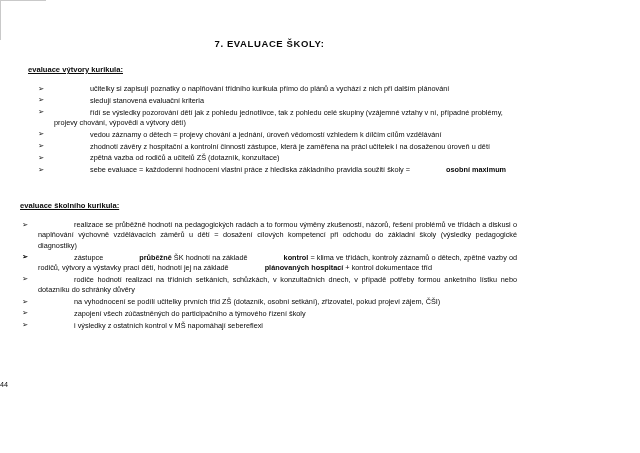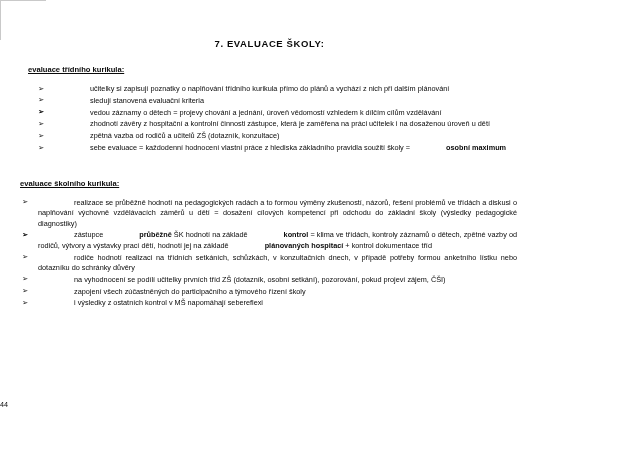--- a/index.html
+++ b/index.html
@@ -79,55 +79,55 @@
   }
   .bullet-text { display: inline; margin-left: 36px; }
   .bullet-text b { font-weight: bold; padding-left: 34px; }
 
   .spacer-between { height: 24px; }
 
   .page-number {
     position: absolute;
     left: 0;
     right: 0;
-    top: 400px;
+    top: 380px;
     font-size: 7.2px;
   }
 </style>
 </head>
 <body>
 
 <div class="page">
 
   <div class="page-edge-top"></div>
   <div class="page-edge-left"></div>
 
   <h1 class="doc-title">7.  EVALUACE  ŠKOLY:</h1>
 
-  <div class="section-heading heading-1">evaluace třídního kurikula:</div>
+  <div class="section-heading heading-1">evaluace výtvory kurikula:</div>
 
   <ul class="bullet-list list-1" id="list-0">
       <li class="bullet-item"><span class="bullet-marker">➢</span><span class="bullet-text">učitelky si zapisují poznatky o naplňování třídního kurikula přímo do plánů a vychází z nich při dalším plánování</span></li>
       <li class="bullet-item"><span class="bullet-marker">➢</span><span class="bullet-text">sledují stanovená evaluační kriteria</span></li>
-      <li class="bullet-item"><span class="bullet-marker">➢</span></li>
+      <li class="bullet-item"><span class="bullet-marker">➢</span><span class="bullet-text">řídí se výsledky pozorování dětí jak z pohledu jednotlivce, tak z pohledu celé skupiny (vzájemné vztahy v ní, případné problémy, projevy chování, výpovědi a výtvory dětí)</span></li>
       <li class="bullet-item"><span class="bullet-marker">➢</span><span class="bullet-text">vedou záznamy o dětech = projevy chování a jednání, úroveň vědomostí vzhledem k dílčím cílům vzdělávání</span></li>
       <li class="bullet-item"><span class="bullet-marker">➢</span><span class="bullet-text">zhodnotí závěry z hospitační a kontrolní činnosti zástupce, která je zaměřena na práci učitelek i na dosaženou úroveň u dětí</span></li>
       <li class="bullet-item"><span class="bullet-marker">➢</span><span class="bullet-text">zpětná vazba od rodičů a učitelů ZŠ (dotazník, konzultace)</span></li>
       <li class="bullet-item"><span class="bullet-marker">➢</span><span class="bullet-text"><span>sebe evaluace = každodenní hodnocení vlastní práce z hlediska základního pravidla soužití školy = </span><b>osobní maximum</b></span></li>
     </ul>
 
   <div class="spacer-between"></div>
 
   <div class="section-heading heading-2">evaluace školního kurikula:</div>
 
   <ul class="bullet-list list-2" id="list-1">
       <li class="bullet-item justify"><span class="bullet-marker">➢</span><span class="bullet-text">realizace se průběžně hodnotí na pedagogických radách a to formou výměny zkušeností, názorů, řešení problémů ve třídách a diskusi o naplňování výchovně vzdělávacích záměrů u dětí = dosažení cílových kompetencí při odchodu do základní školy (výsledky pedagogické diagnostiky)</span></li>
       <li class="bullet-item justify"><span class="bullet-marker">➢</span></li>
       <li class="bullet-item justify"><span class="bullet-marker">➢</span><span class="bullet-text"><span>zástupce </span><b>průběžně</b><span> ŠK hodnotí na základě </span><b>kontrol</b><span> = klima ve třídách, kontroly záznamů o dětech, zpětné vazby od rodičů, výtvory a výstavky prací dětí, hodnotí jej na základě </span><b>plánovaných hospitací</b><span> + kontrol dokumentace tříd</span></span></li>
       <li class="bullet-item justify"><span class="bullet-marker">➢</span><span class="bullet-text">rodiče hodnotí realizaci na třídních setkáních, schůzkách, v konzultačních dnech, v případě potřeby formou anketního lístku nebo dotazníku do schránky důvěry</span></li>
-      <li class="bullet-item justify"><span class="bullet-marker">➢</span><span class="bullet-text">na vyhodnocení se podílí učitelky prvních tříd ZŠ (dotazník, osobní setkání), pozorování, pokud projeví zájem, ČŠI)</span></li>
+      <li class="bullet-item justify"><span class="bullet-marker">➢</span><span class="bullet-text">na vyhodnocení se podílí učitelky prvních tříd ZŠ (dotazník, osobní setkání), zřizovatel, pokud projeví zájem, ČŠI)</span></li>
       <li class="bullet-item justify"><span class="bullet-marker">➢</span><span class="bullet-text">zapojení všech zúčastněných do participačního a týmového řízení školy</span></li>
       <li class="bullet-item justify"><span class="bullet-marker">➢</span><span class="bullet-text">i výsledky z ostatních kontrol v MŠ napomáhají sebereflexi</span></li>
     </ul>
 
   <div class="page-number">44</div>
 
 </div>
 
 </body></html>

